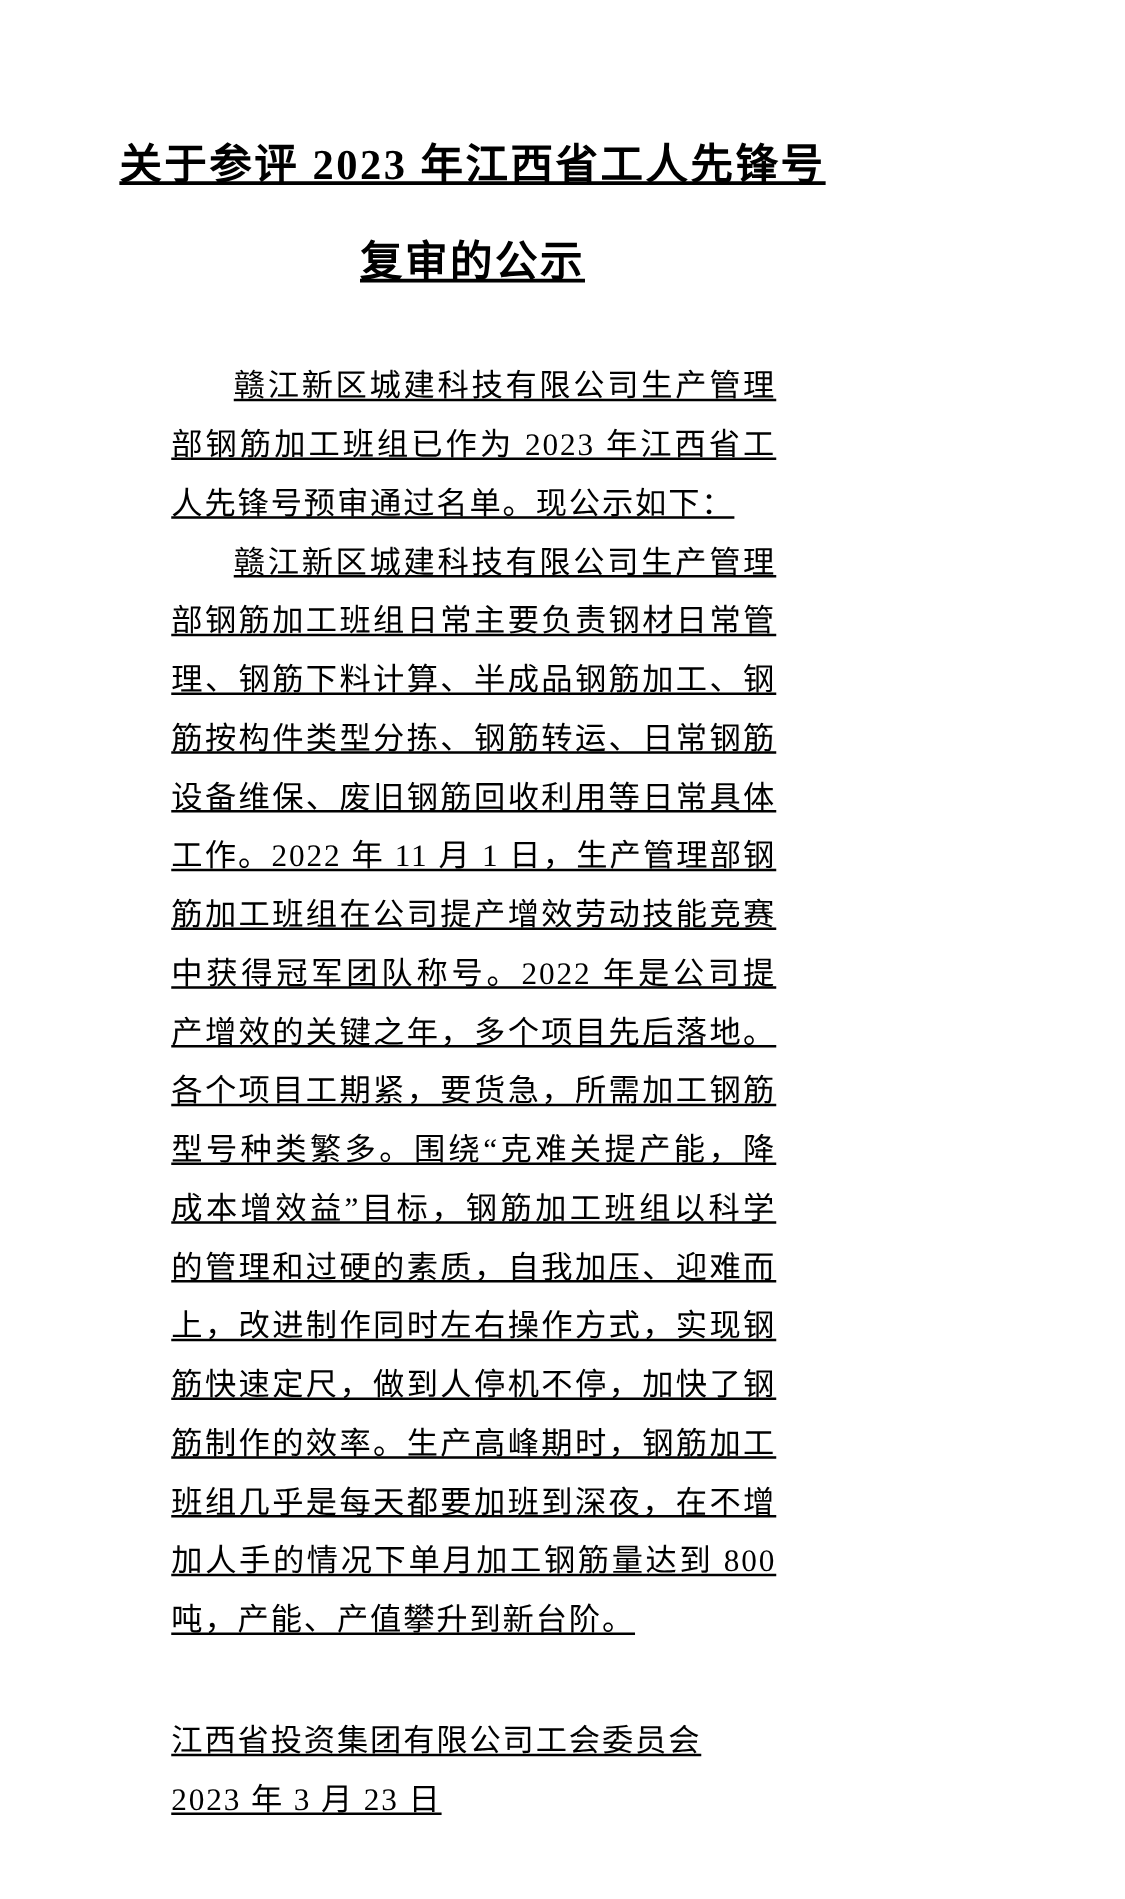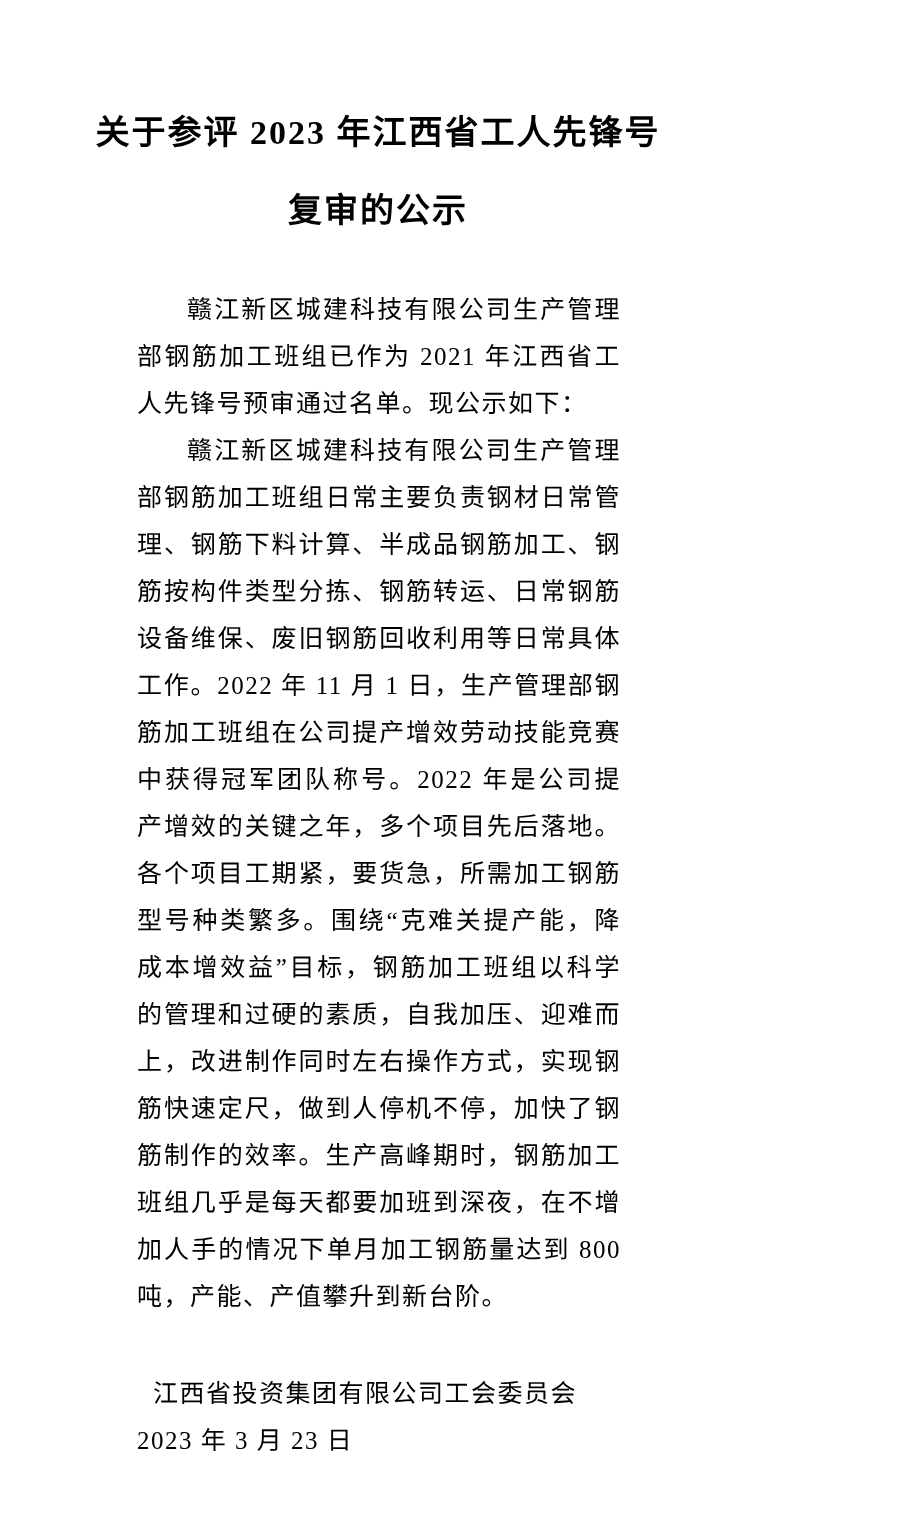--- a/index.html
+++ b/index.html
@@ -8,20 +8,21 @@
     background: #ffffff;
   }
   .page {
     position: relative;
     width: 756px;
     height: 1519px;
     background: #ffffff;
     color: #000000;
     font-family: "Liberation Serif", "DejaVu Serif", serif;
     overflow: hidden;
+    text-decoration: underline;
   }
   .doc-title {
     padding-top: 94px;
     text-align: center;
     font-weight: 700;
     font-size: 34px;
     letter-spacing: 2px;
   }
   .doc-title .title-line {
     line-height: 78px;
@@ -41,42 +42,42 @@
   }
   .para.bold-heading {
     font-family: "Liberation Sans", "DejaVu Sans", sans-serif;
     font-weight: 700;
     letter-spacing: 1px;
   }
   .signature-block {
     margin-top: 50px;
   }
   .sig-org {
-    text-align: center;
+    text-align: left;
     padding-right: 28px;
     line-height: 47px;
   }
   .sig-date {
     text-align: left;
     padding-right: 118px;
     line-height: 47px;
   }
 </style>
 </head>
 <body>
 
 <div class="page">
 
   <div class="doc-title">
     <div class="title-line">关于参评 2023 年江西省工人先锋号</div>
     <div class="title-line">复审的公示</div>
   </div>
 
   <div class="content">
-    <p class="para">赣江新区城建科技有限公司生产管理部钢筋加工班组已作为 2021 年江西省工人先锋号预审通过名单。现公示如下：</p>
+    <p class="para">赣江新区城建科技有限公司生产管理部钢筋加工班组已作为 2023 年江西省工人先锋号预审通过名单。现公示如下：</p>
 
 
     <p class="para">赣江新区城建科技有限公司生产管理部钢筋加工班组日常主要负责钢材日常管理、钢筋下料计算、半成品钢筋加工、钢筋按构件类型分拣、钢筋转运、日常钢筋设备维保、废旧钢筋回收利用等日常具体工作。2022 年 11 月 1 日，生产管理部钢筋加工班组在公司提产增效劳动技能竞赛中获得冠军团队称号。2022 年是公司提产增效的关键之年，多个项目先后落地。各个项目工期紧，要货急，所需加工钢筋型号种类繁多。围绕“克难关提产能，降成本增效益”目标，钢筋加工班组以科学的管理和过硬的素质，自我加压、迎难而上，改进制作同时左右操作方式，实现钢筋快速定尺，做到人停机不停，加快了钢筋制作的效率。生产高峰期时，钢筋加工班组几乎是每天都要加班到深夜，在不增加人手的情况下单月加工钢筋量达到 800 吨，产能、产值攀升到新台阶。</p>
 
 
     <div class="signature-block">
       <div class="sig-org">江西省投资集团有限公司工会委员会</div>
       <div class="sig-date">2023 年 3 月 23 日</div>
     </div>
   </div>

